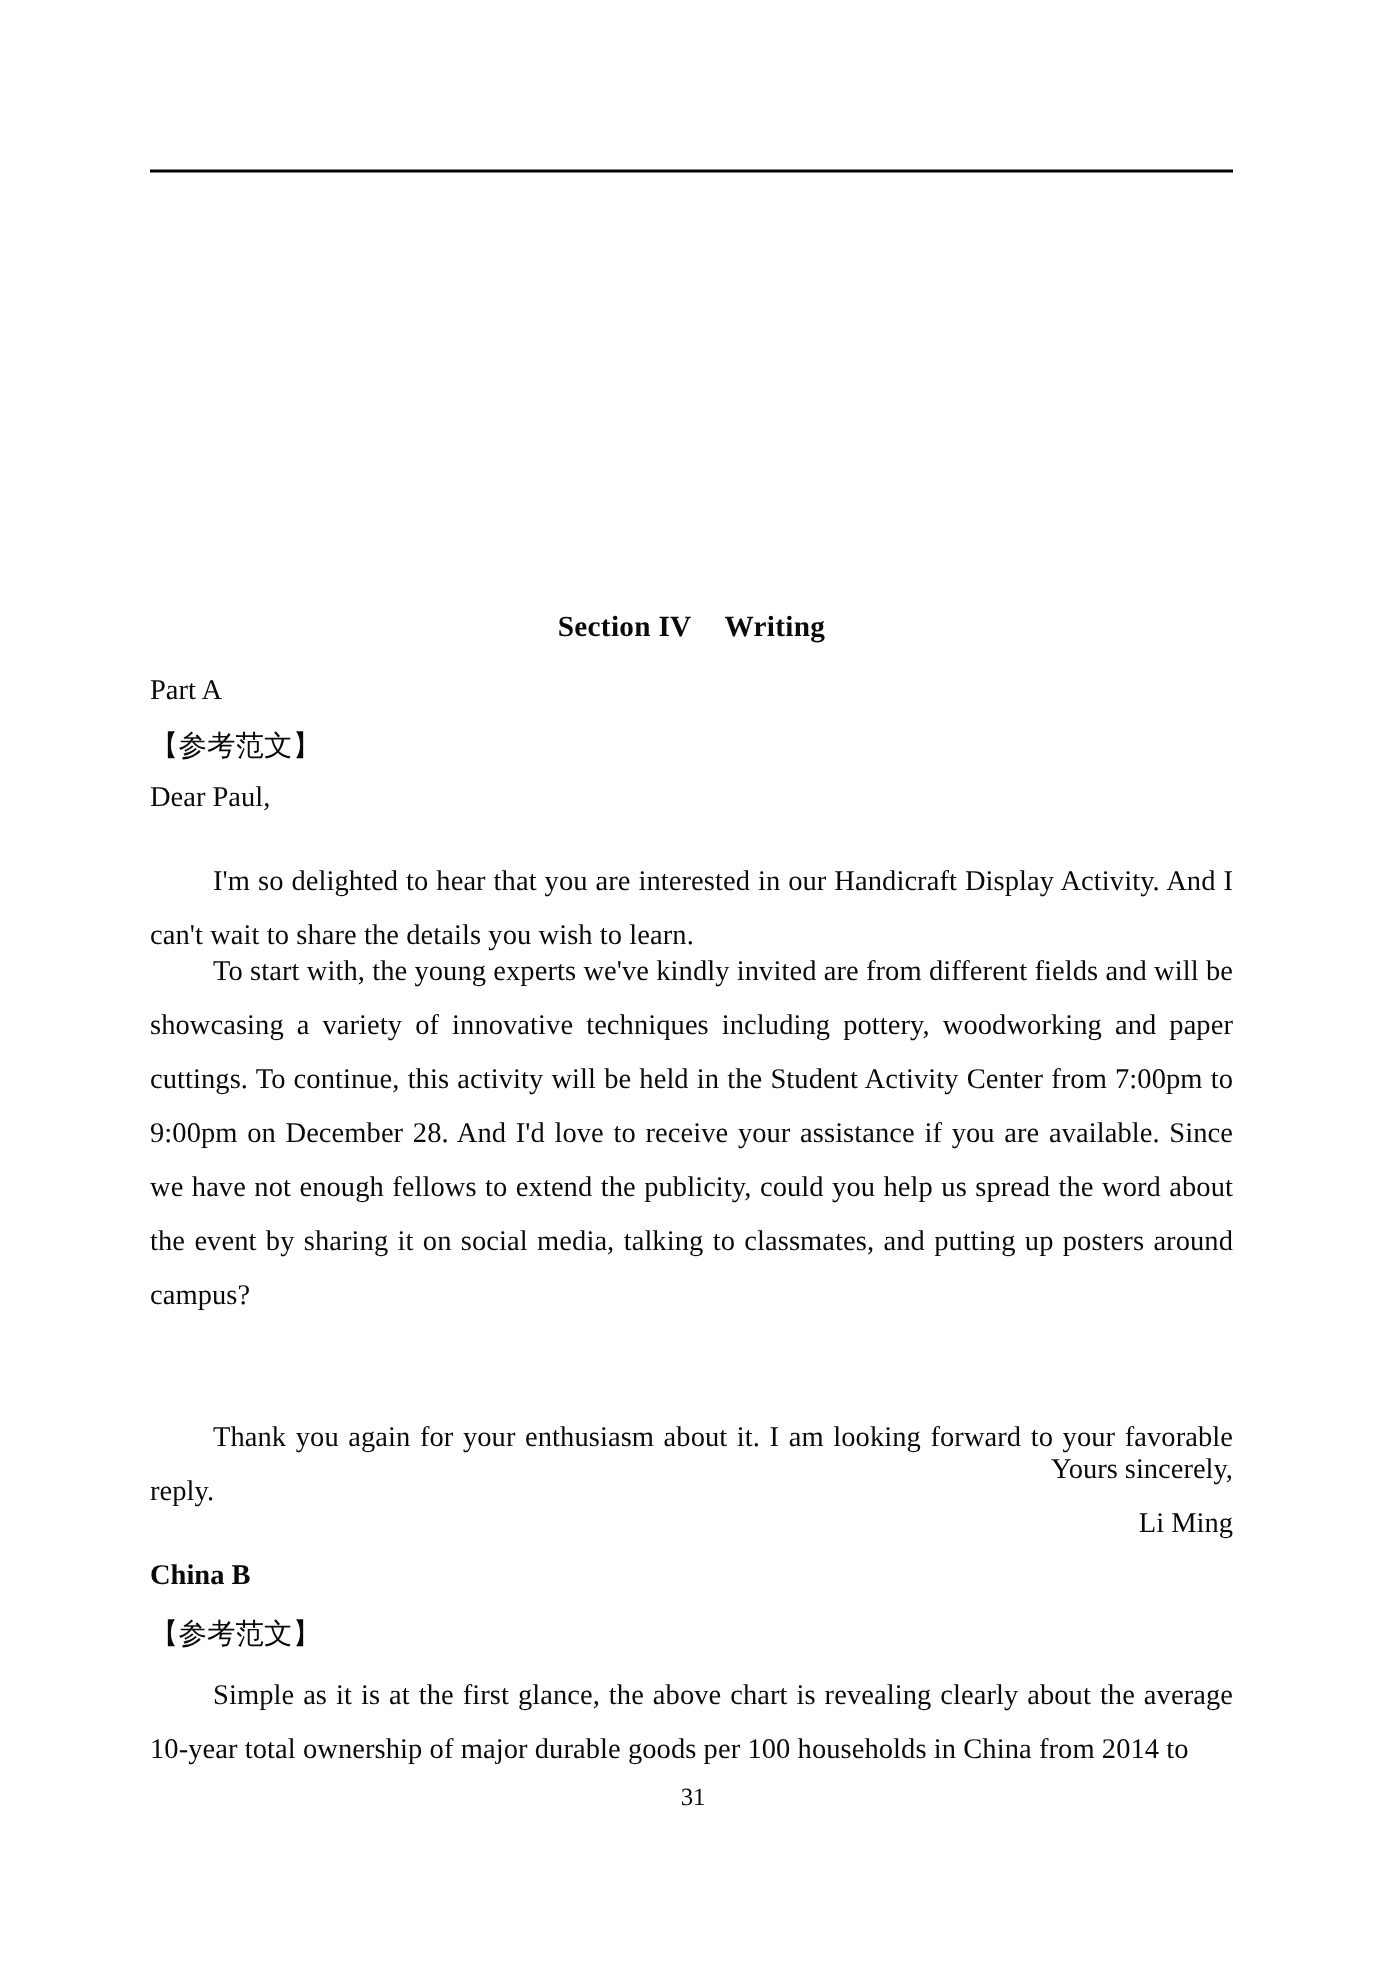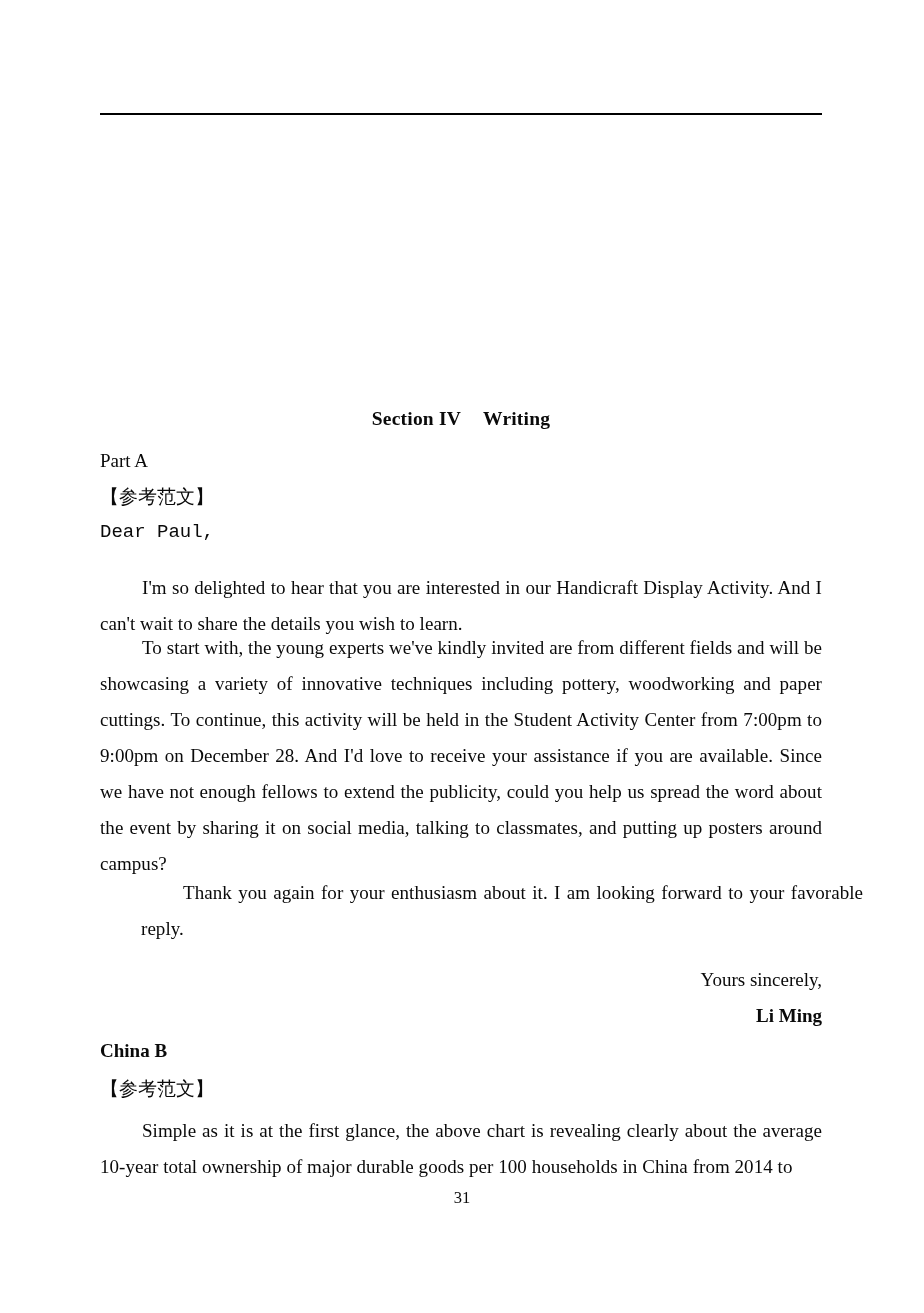--- a/index.html
+++ b/index.html
@@ -74,21 +74,20 @@
     position: absolute;
     left: 100px;
     font-size: 19px;
     font-family: "DejaVu Serif", "Liberation Serif", serif;
   }
 
   .salutation {
     position: absolute;
     left: 100px;
     font-size: 19px;
-    font-family: Liberation Mono, monospace;
   }
 
   
   .en-para {
     position: absolute;
     left: 100px;
     width: 722px;
     font-size: 19px;
     line-height: 36px;
     text-align: justify;
@@ -128,25 +127,25 @@
   <div class="part-label" style="top:450px;">Part A</div>
 
   <div class="cn-label" style="top:484px;">【参考范文】</div>
 
   <div class="salutation" style="top:521px;">Dear Paul,</div>
 
   <div class="en-para" style="top:558px;margin-top:12px;">I'm so delighted to hear that you are interested in our Handicraft Display Activity. And I can't wait to share the details you wish to learn.</div>
 
   <div class="en-para" style="top:630px;">To start with, the young experts we've kindly invited are from different fields and will be showcasing a variety of innovative techniques including pottery, woodworking and paper cuttings. To continue, this activity will be held in the Student Activity Center from 7:00pm to 9:00pm on December 28. And I'd love to receive your assistance if you are available. Since we have not enough fellows to extend the publicity, could you help us spread the word about the event by sharing it on social media, talking to classmates, and putting up posters around campus?</div>
 
-  <div class="en-para" style="top:875px;margin-left:41px;">Thank you again for your enthusiasm about it. I am looking forward to your favorable reply.</div>
+  <div class="en-para" style="top:941px;">Thank you again for your enthusiasm about it. I am looking forward to your favorable reply.</div>
 
   <div class="sign-line" style="top:969px;">Yours sincerely,</div>
 
-  <div class="sign-line" style="top:1005px;font-weight:bold;">Li Ming</div>
+  <div class="sign-line" style="top:1005px;">Li Ming</div>
 
   <div class="part-label bold" style="top:1040px;">China B</div>
 
   <div class="cn-label" style="top:1076px;">【参考范文】</div>
 
   <div class="en-para" style="top:1113px;">Simple as it is at the first glance, the above chart is revealing clearly about the average 10-year total ownership of major durable goods per 100 households in China from 2014 to</div>
 
   <div class="page-number">31</div>
 
 </div>

